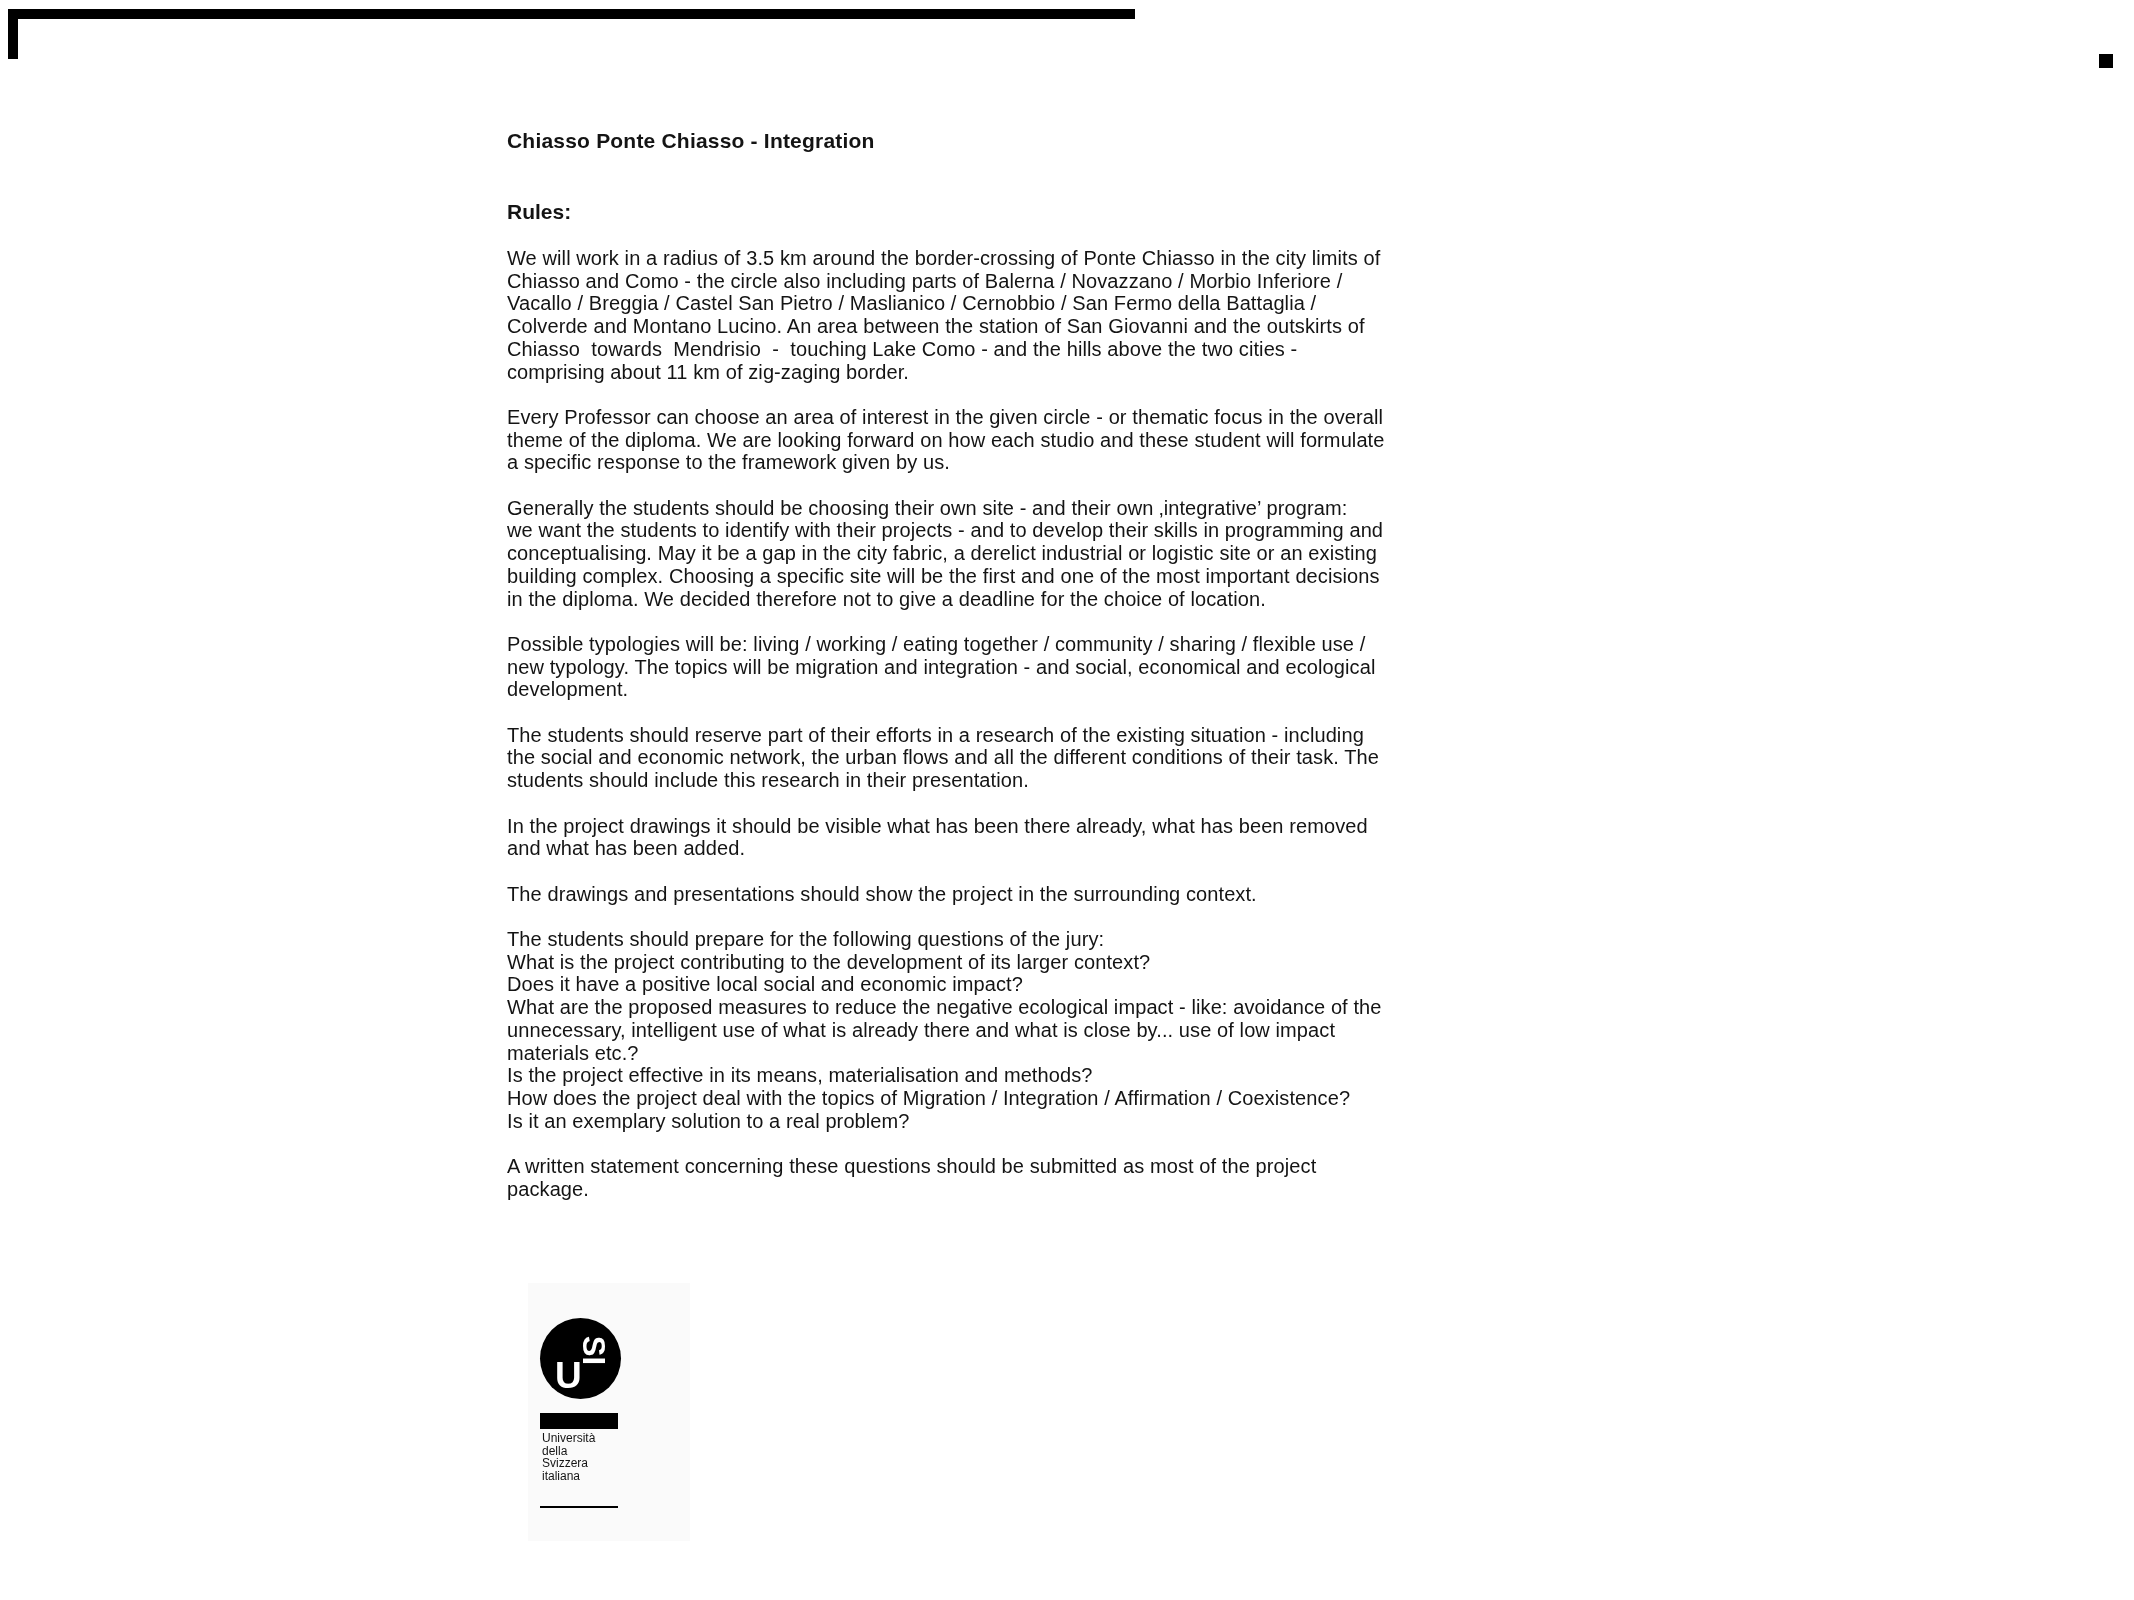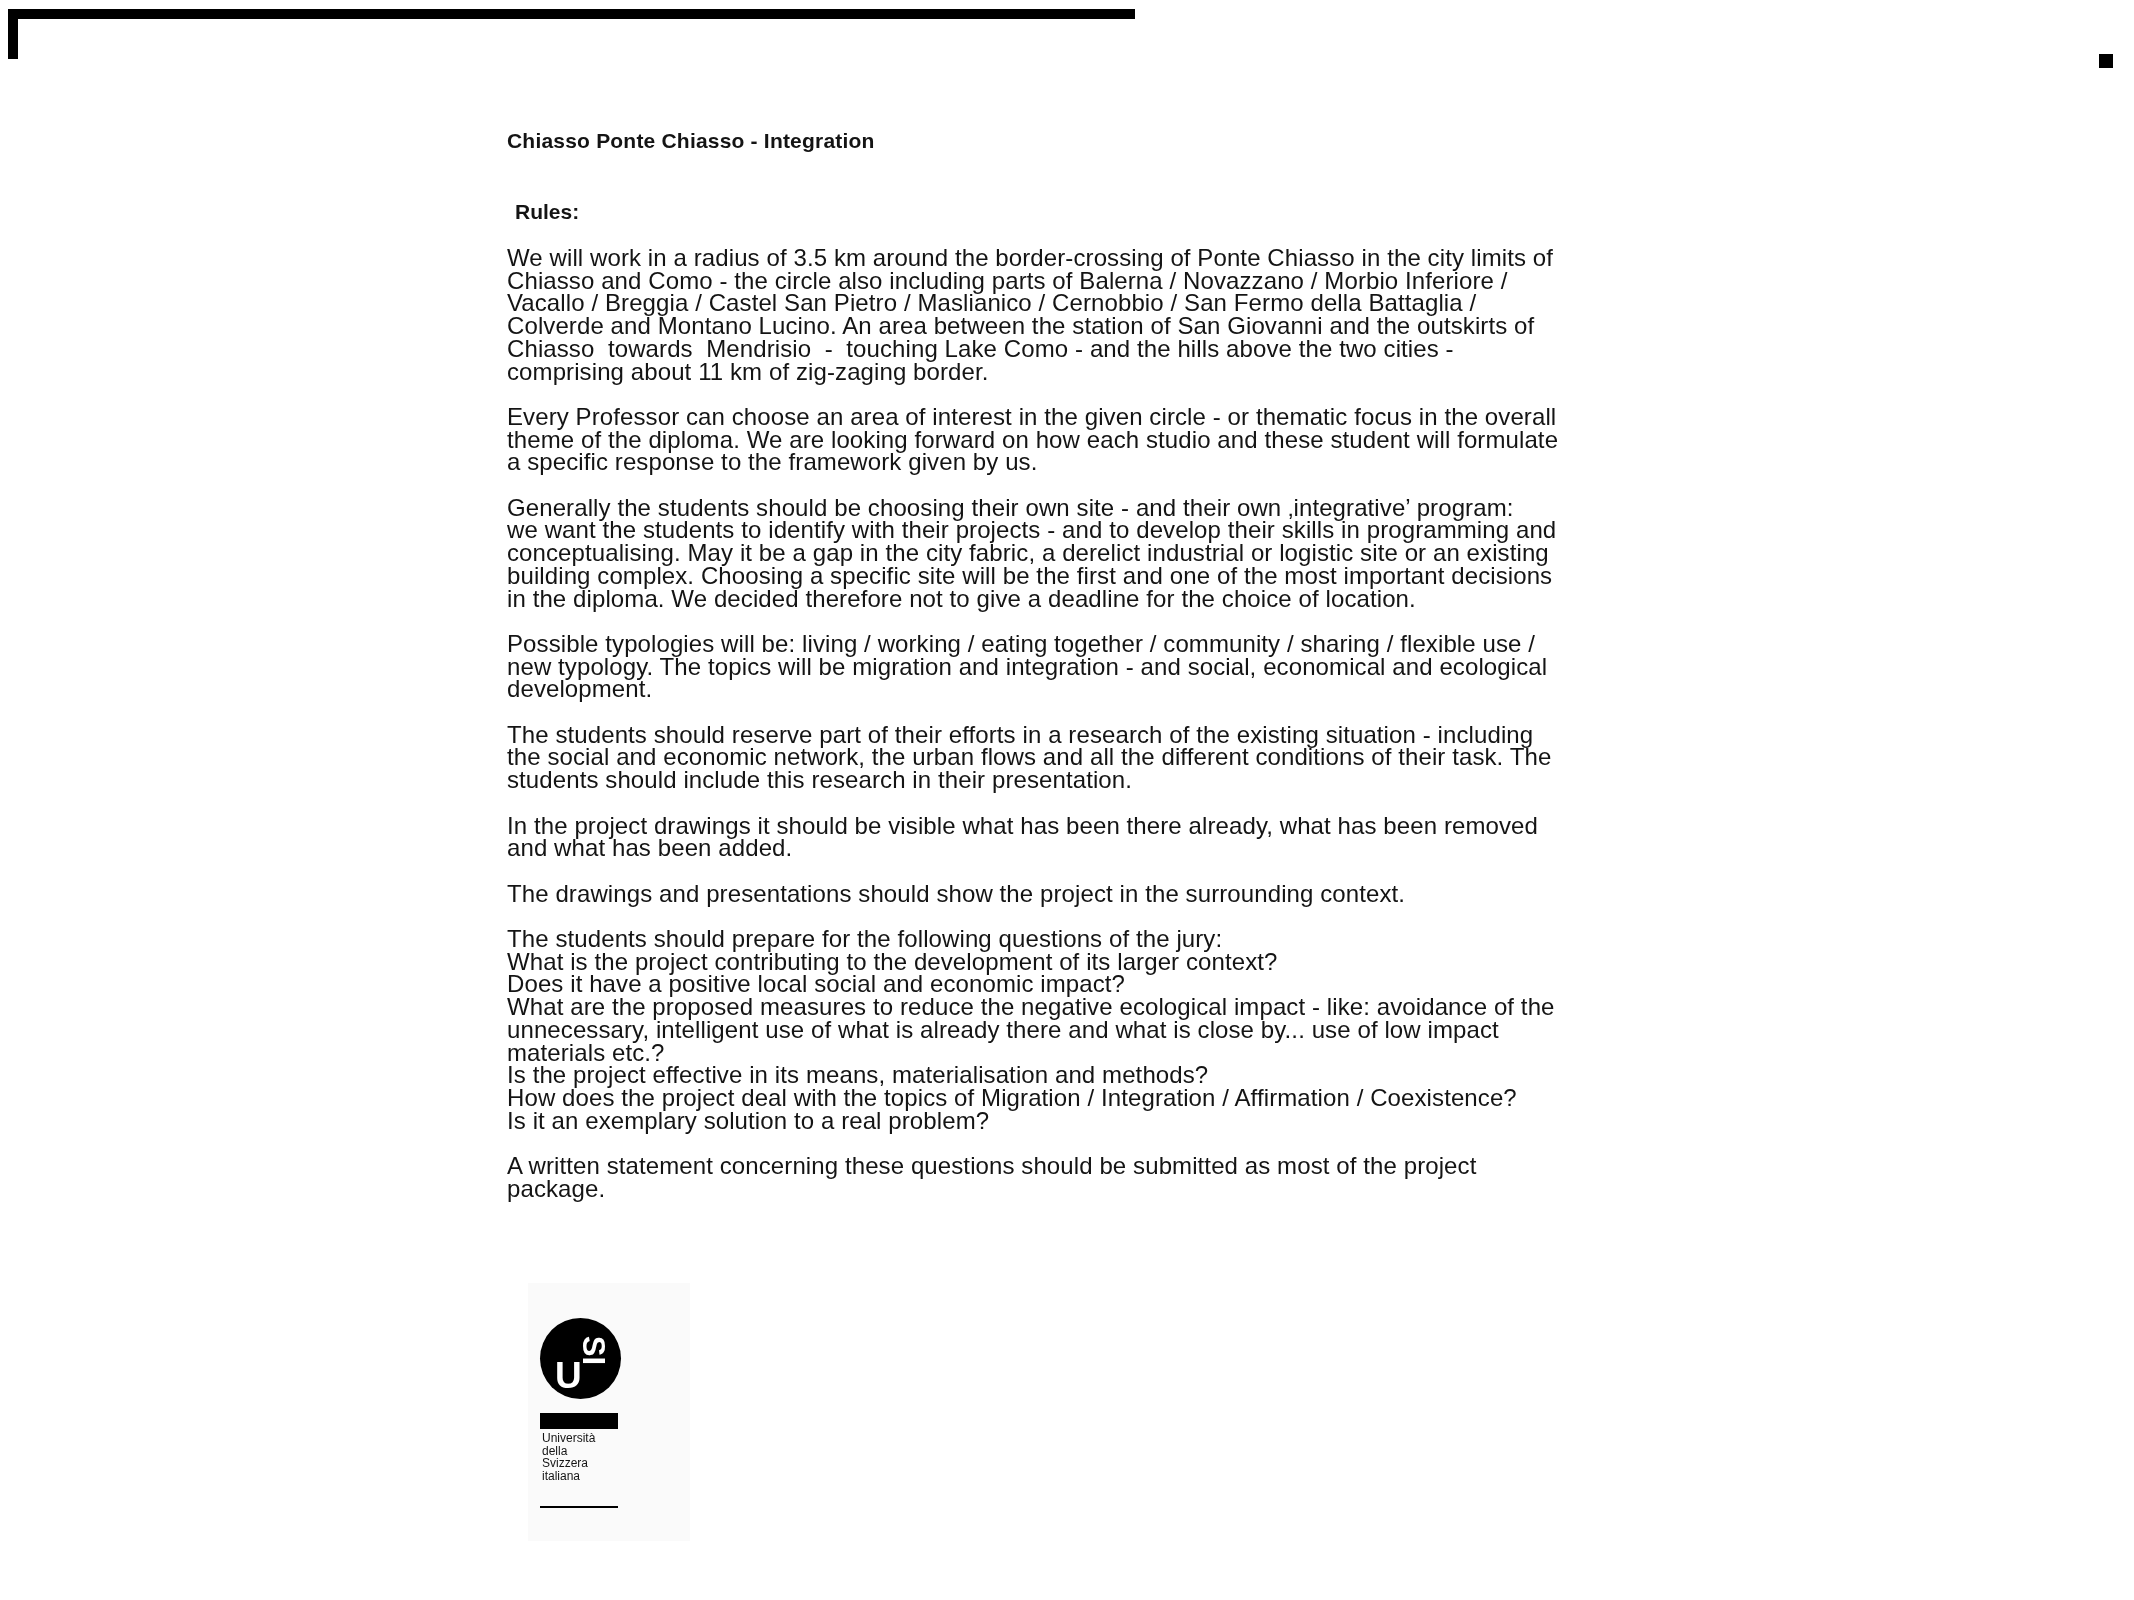--- a/index.html
+++ b/index.html
@@ -22,25 +22,24 @@
   
   .doc-title {
     position: absolute; left: 507px; top: 129px;
     font-size: 21px; font-weight: bold; letter-spacing: 0.2px;
     white-space: pre;
   }
   .rules-heading {
     position: absolute; left: 507px; top: 200px;
     font-size: 21px; font-weight: bold;
     white-space: pre;
-    margin-left: 8px;
   }
   .body-text {
     position: absolute; left: 507px; top: 247px; width: 1130px;
-    font-size: 24px; line-height: 22.7px; letter-spacing: 0.1px;
+    font-size: 20px; line-height: 22.7px; letter-spacing: 0.1px;
   }
   .body-text p.para {
     margin: 0 0 22.7px 0;
     white-space: pre-wrap;
   }
 
   
   .logo-backdrop {
     position: absolute; left: 528px; top: 1283px;
     width: 162px; height: 258px; background: #fafafa;

